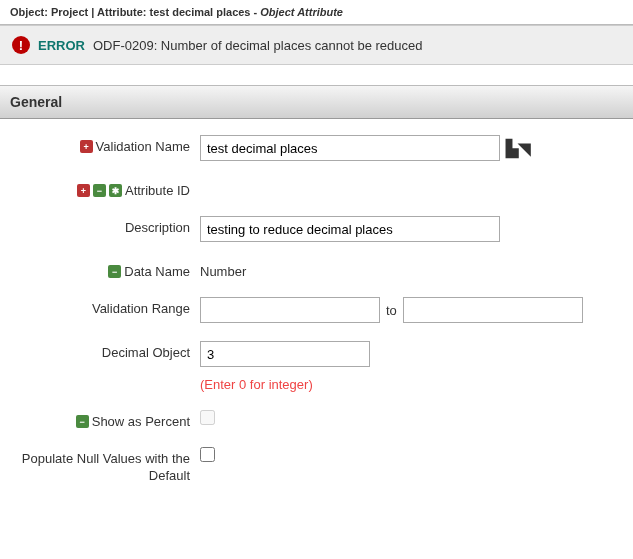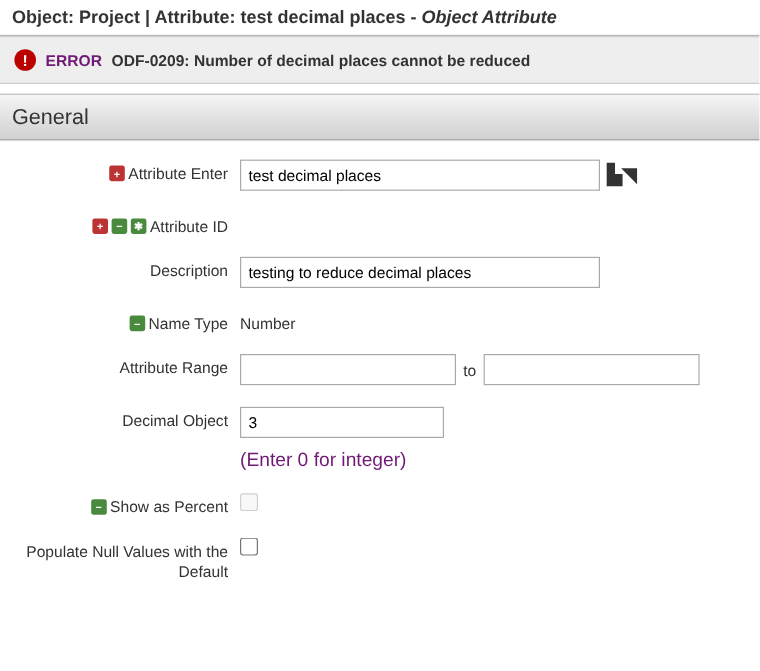--- a/index.html
+++ b/index.html
@@ -6,21 +6,21 @@
     body {
       font-family: Arial, Helvetica, sans-serif;
       font-size: 13px;
       color: #333;
       background: #fff;
       width: 633px;
     }
     .title-bar {
       padding: 6px 10px;
       border-bottom: 1px solid #bbb;
-      font-size: 15px;
+      font-size: 11px;
     }
     .title-bar .bold { font-weight: bold; }
     .title-bar .italic { font-style: italic; font-weight: bold; }
     .msg-block {
       background: #eee;
       border-top: 1px solid #ccc;
       border-bottom: 1px solid #ccc;
       padding: 10px 12px;
       display: flex;
       align-items: center;
@@ -29,31 +29,31 @@
     .error-icon {
       width: 18px; height: 18px; border-radius: 50%;
       background: #b00;
       color: #fff;
       font-weight: bold;
       font-size: 13px;
       display: flex; align-items: center; justify-content: center;
       flex: 0 0 auto;
     }
     .error-label {
-      color: #701a75; font-weight: bold; font-size: 13px;
-    }
-    .error-text { color: #333; font-size: 13px; font-weight: bold; }
+      color: #0f766e; font-weight: bold; font-size: 13px;
+    }
+    .error-text { color: #333; font-size: 13px; }
     .section-hdr {
       background: linear-gradient(#f5f5f5, #d0d0d0);
       border-top: 1px solid #bbb;
       border-bottom: 1px solid #999;
       padding: 8px 10px;
-      font-weight: normal;
-      font-size: 18px;
-      margin-top: 8px;
+      font-weight: bold;
+      font-size: 14px;
+      margin-top: 20px;
     }
     .form-body { padding: 16px 10px 10px 10px; }
     .row {
       display: flex;
       align-items: flex-start;
       margin-bottom: 18px;
     }
     .lbl {
       width: 190px;
       text-align: right;
@@ -70,21 +70,21 @@
       border: 1px solid #aaa;
       padding: 4px 6px;
       font-family: inherit;
       font-size: 13px;
       height: 26px;
     }
     .fld.w-lg { width: 300px; }
     .fld.w-md { width: 180px; }
     .fld.w-sm { width: 170px; }
     .static { padding-top: 4px; }
-    .hint { color: #701a75; font-size: 16px; margin-top: 4px; }
+    .hint { color: #ef4444; font-size: 13px; margin-top: 4px; }
     .badge {
       display: inline-flex;
       width: 13px; height: 13px;
       font-size: 9px; font-weight: bold;
       color: #fff;
       align-items: center; justify-content: center;
       border-radius: 2px;
       flex: 0 0 auto;
     }
     .b-red   { background: #b33; }
@@ -111,21 +111,21 @@
   <span class="error-text">ODF-0209: Number of decimal places cannot be reduced</span>
 </div>
 
 <div class="section-hdr">General</div>
 
 <div class="form-body">
 
   <div class="row">
     <div class="lbl">
       <span class="badge b-red">+</span>
-      <span>Attribute Enter</span>
+      <span>Validation Name</span>
     </div>
     <div class="val">
       <input type="text" class="fld w-lg" value="test decimal places" style="">
       <span class="i18n-icon">▙◥</span>
     </div>
   </div>
 
   <div class="row">
     <div class="lbl">
       <span class="badge b-red">+</span>
@@ -140,30 +140,30 @@
       <span>Description</span>
     </div>
     <div class="val">
       <input type="text" class="fld w-lg" value="testing to reduce decimal places" style="">
     </div>
   </div>
 
   <div class="row">
     <div class="lbl">
       <span class="badge b-green">−</span>
-      <span>Name Type</span>
+      <span>Data Name</span>
     </div>
     <div class="val">
       <span class="static">Number</span>
     </div>
   </div>
 
   <div class="row">
     <div class="lbl">
-      <span>Attribute Range</span>
+      <span>Validation Range</span>
     </div>
     <div class="val">
       <input type="text" class="fld w-md" value="" style="">
       <span>to</span>
       <input type="text" class="fld w-md" value="" style="">
     </div>
   </div>
 
   <div class="row">
     <div class="lbl">

